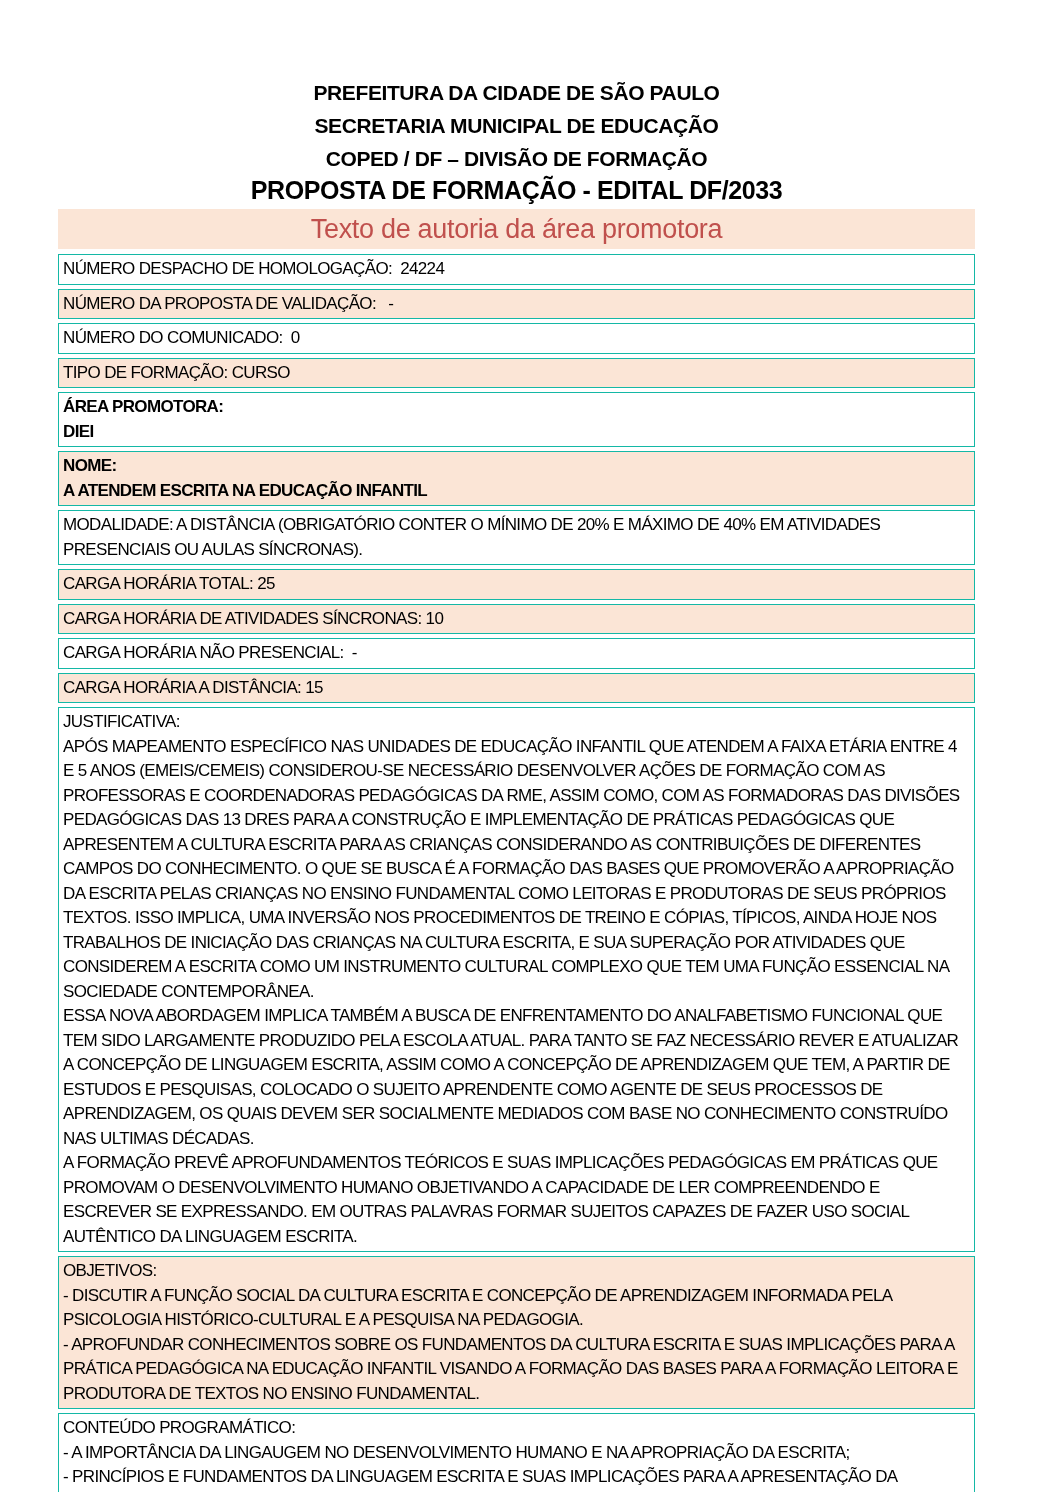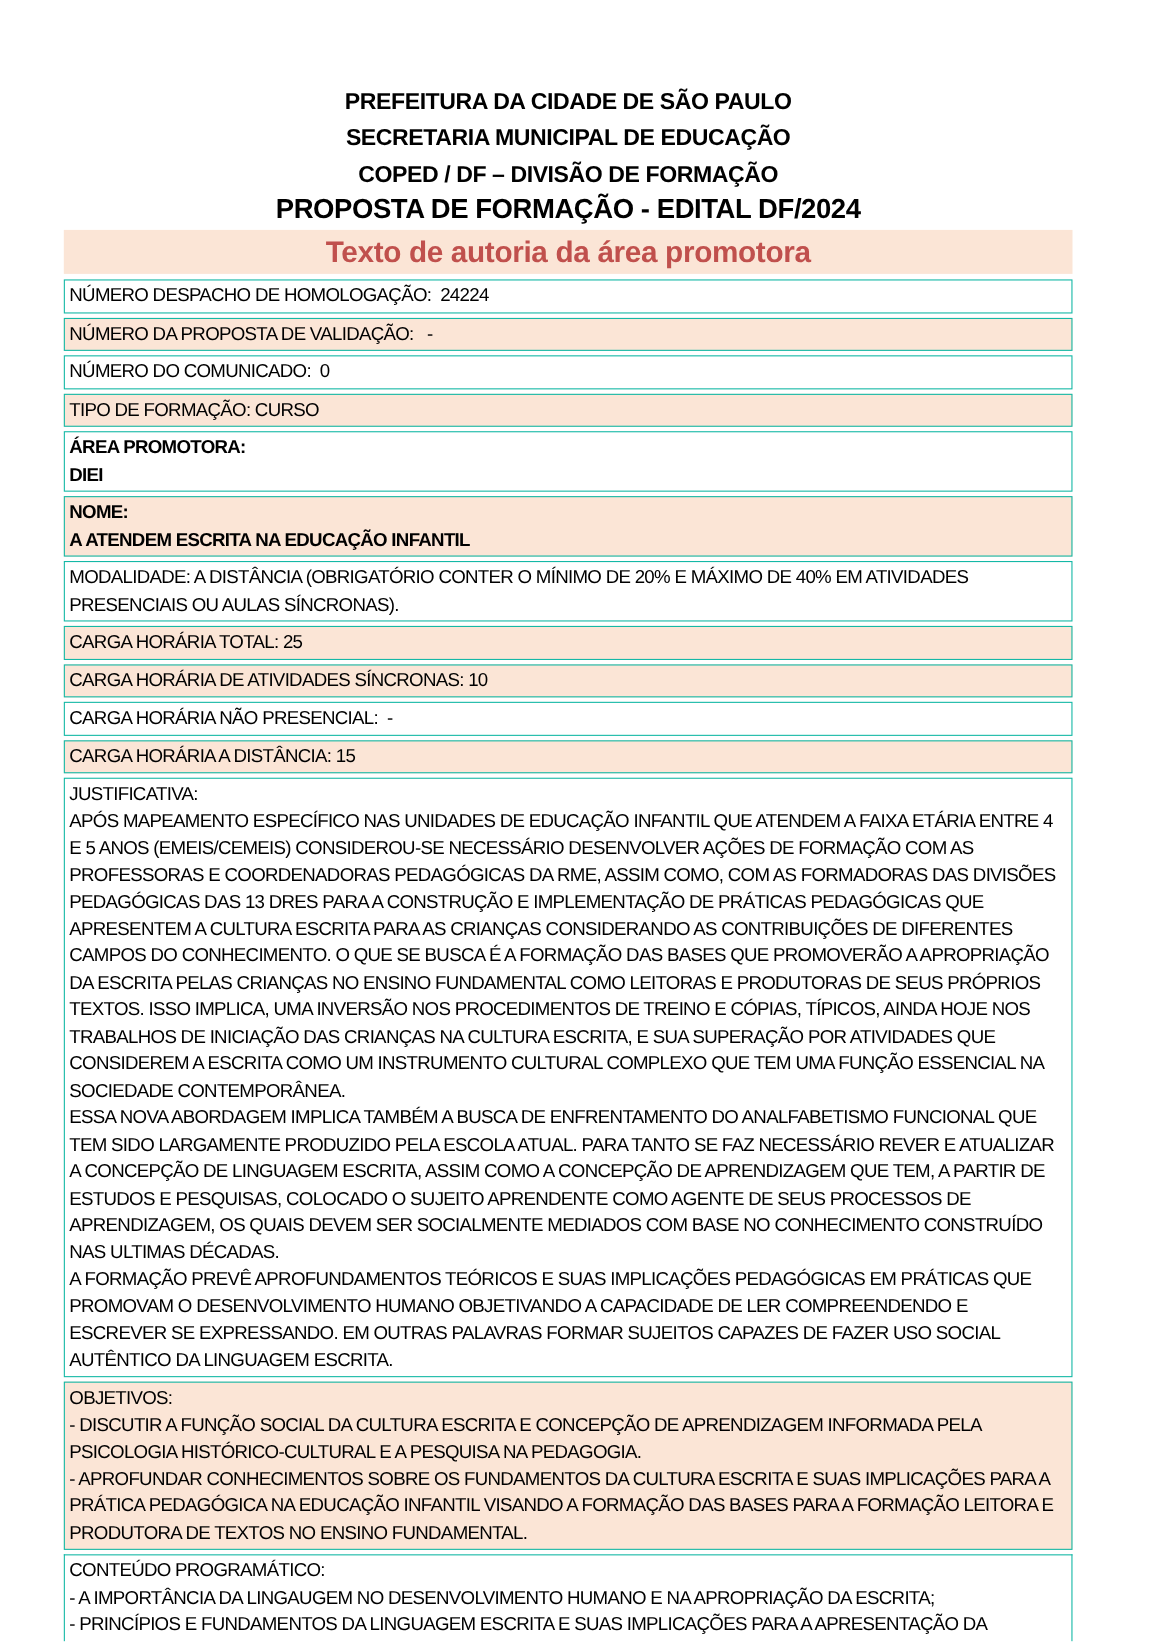--- a/index.html
+++ b/index.html
@@ -31,21 +31,21 @@
   }
   .header-line.large {
     font-size:25px;
     line-height:31px;
   }
   .banner {
     margin-top:3px;
     height:40px;
     background:#FBE5D6;
     color:#C0504D;
-    font-weight:700;
+    font-weight:400;
     font-size:27px;
     line-height:40px;
     text-align:center;
     letter-spacing:-0.3px;
   }
   .rows { margin-top:5px; }
   .field-row {
     border:1px solid #14b8a6;
     margin-bottom:4px;
     padding:2px 6px 2px 4px;
@@ -62,21 +62,21 @@
 </head>
 <body>
 
 <div class="page">
   <div class="content">
 
     <div class="doc-header">
       <div class="header-line">PREFEITURA DA CIDADE DE SÃO PAULO</div>
       <div class="header-line">SECRETARIA MUNICIPAL DE EDUCAÇÃO</div>
       <div class="header-line">COPED / DF – DIVISÃO DE FORMAÇÃO</div>
-      <div class="header-line large">PROPOSTA DE FORMAÇÃO - EDITAL DF/2024</div>
+      <div class="header-line large">PROPOSTA DE FORMAÇÃO - EDITAL DF/2033</div>
     </div>
 
     <div class="banner">
       <span>Texto de autoria da área promotora</span>
     </div>
 
     <div class="rows">
       <div class="field-row">NÚMERO DESPACHO DE HOMOLOGAÇÃO:  24224</div>
       <div class="field-row shaded">NÚMERO DA PROPOSTA DE VALIDAÇÃO:   -</div>
       <div class="field-row">NÚMERO DO COMUNICADO:  0</div>

